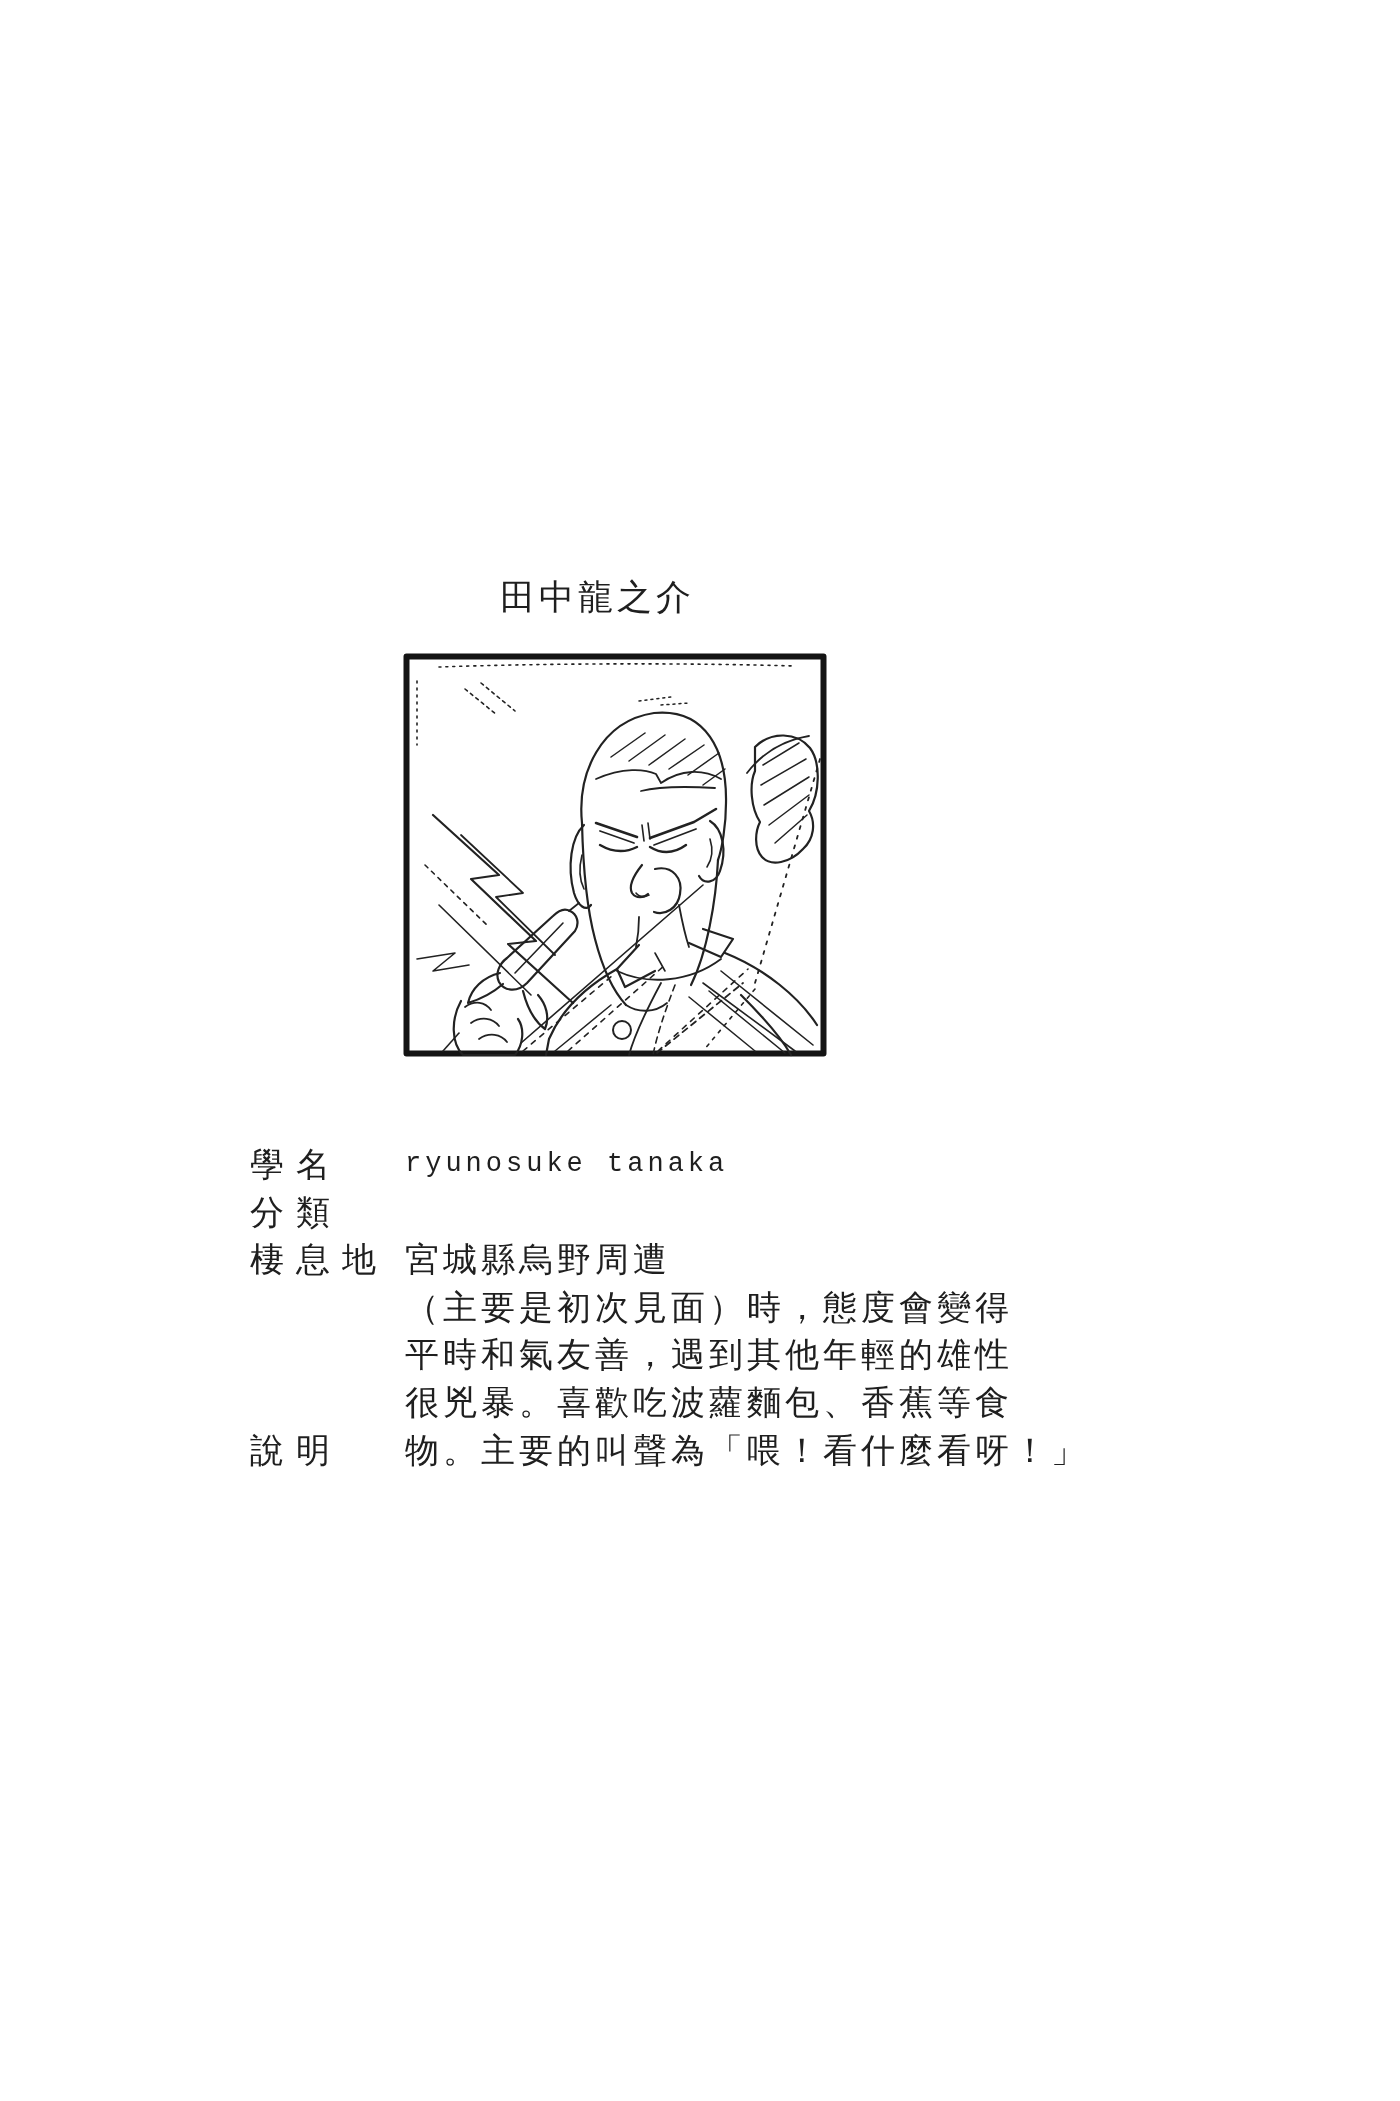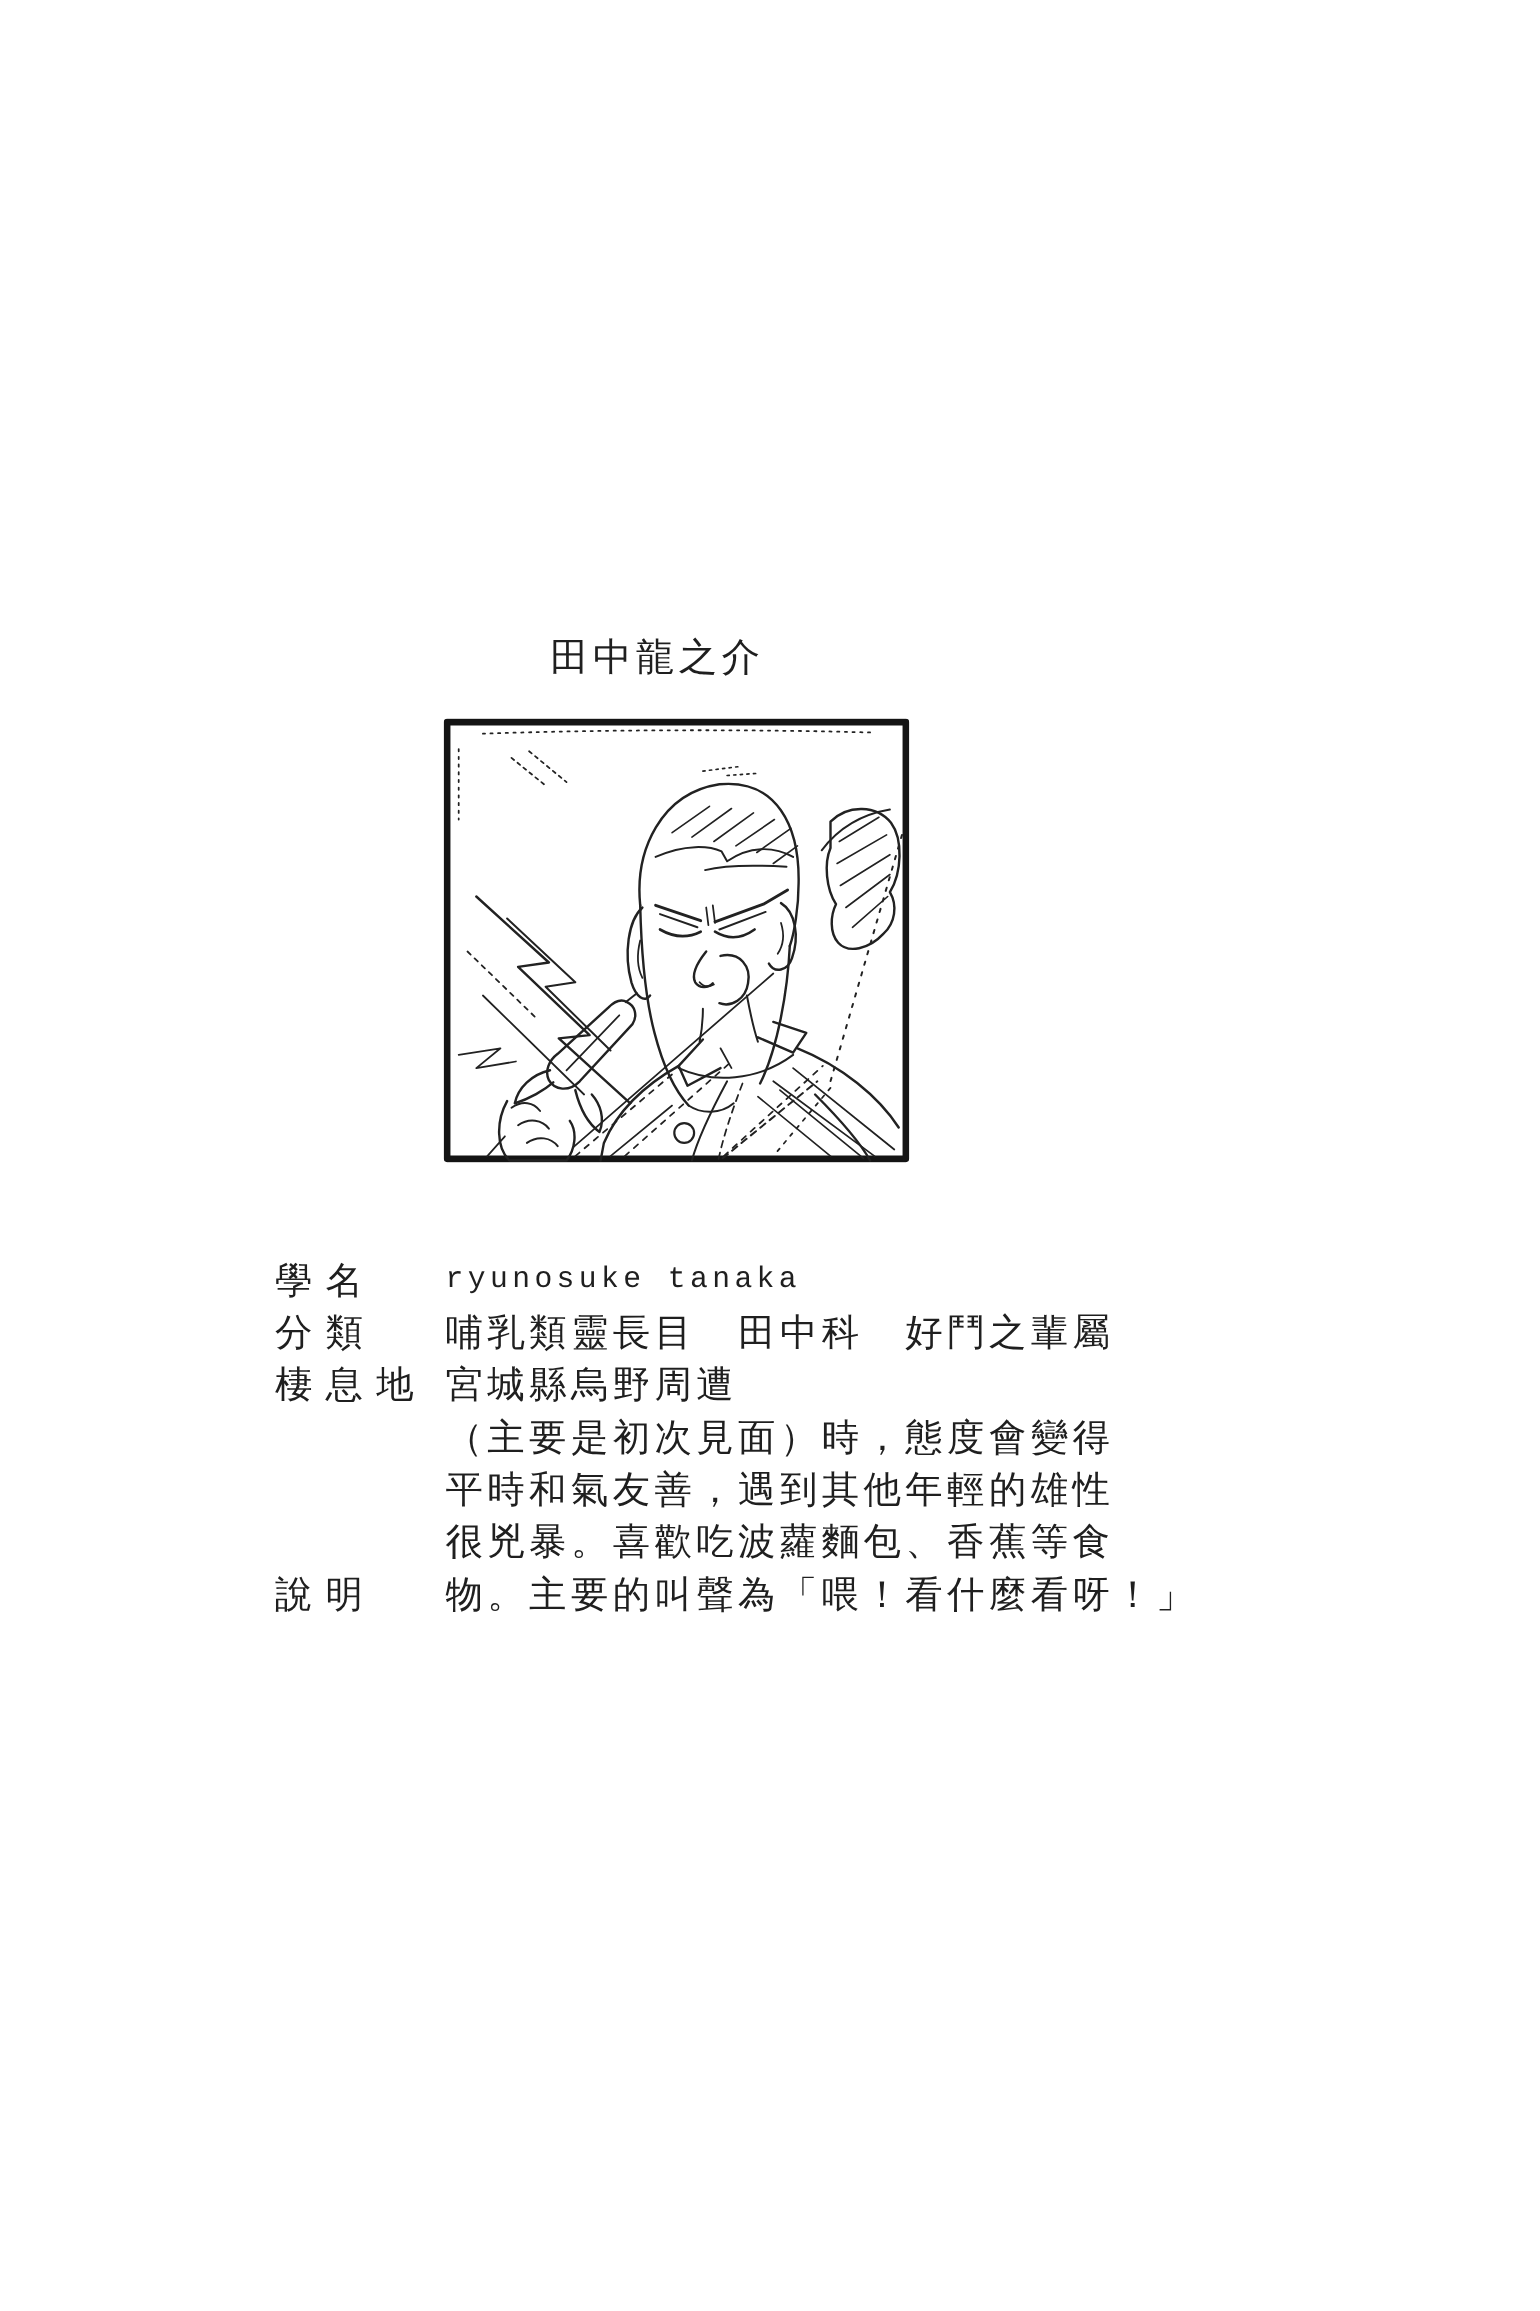--- a/index.html
+++ b/index.html
@@ -155,21 +155,20 @@
     </svg>
   </div>
 
   <div class="profile">
     <div class="row">
       <div class="label">學名</div>
       <div class="value latin">ryunosuke tanaka</div>
     </div>
     <div class="row">
       <div class="label">分類</div>
-      <div class="value">哺乳類靈長目　田中科　好鬥之輩屬</div>
     </div>
     <div class="row">
       <div class="label">棲息地</div>
       <div class="value">宮城縣烏野周遭</div>
     </div>
     <div class="row">
       <div class="label">說明</div>
       <div class="value desc">
         <div>（主要是初次見面）時，態度會變得</div>
         <div>平時和氣友善，遇到其他年輕的雄性</div>

